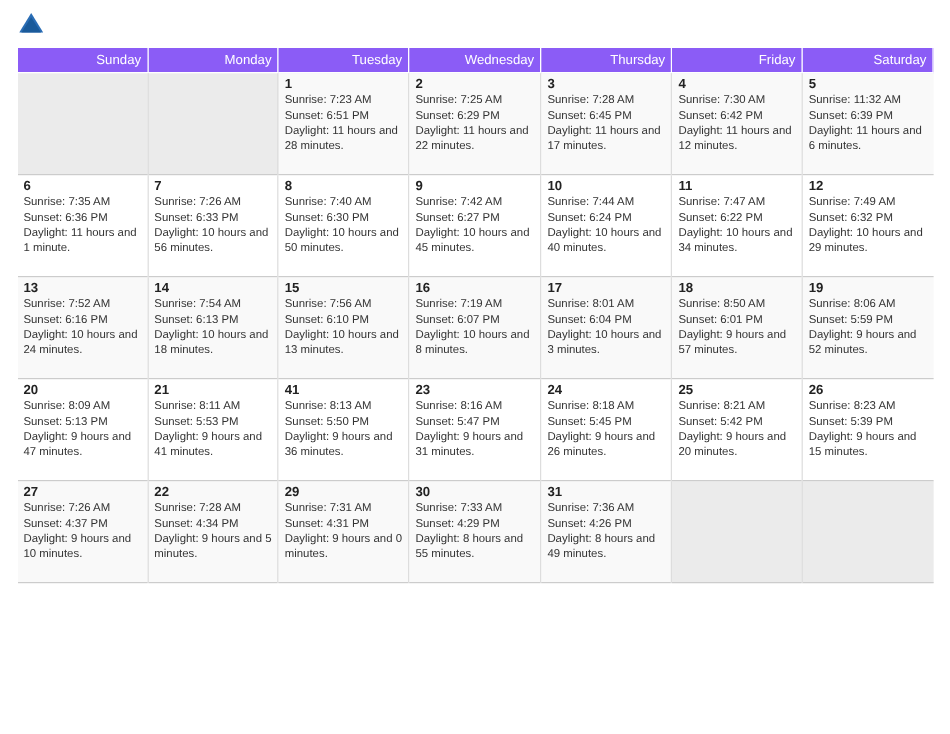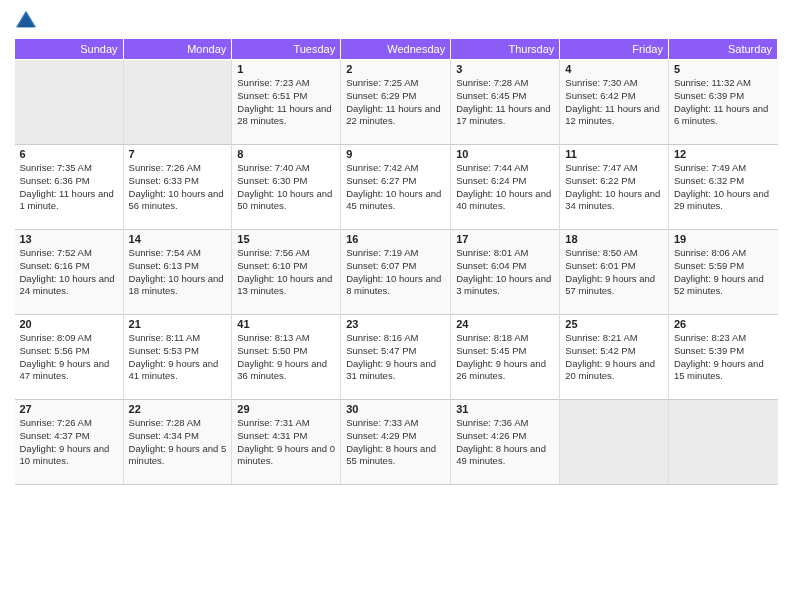--- a/index.html
+++ b/index.html
@@ -278,21 +278,21 @@
             <div class="day-info">Sunrise: 8:06 AM
 Sunset: 5:59 PM
 Daylight: 9 hours
 and 52 minutes.</div>
           </td>
         </tr>
         <tr>
           <td>
             <span class="day-num">20</span>
             <div class="day-info">Sunrise: 8:09 AM
-Sunset: 5:56 PM
+Sunset: 5:13 PM
 Daylight: 9 hours
 and 47 minutes.</div>
           </td>
           <td>
             <span class="day-num">21</span>
             <div class="day-info">Sunrise: 8:11 AM
 Sunset: 5:53 PM
 Daylight: 9 hours
 and 41 minutes.</div>
           </td>

